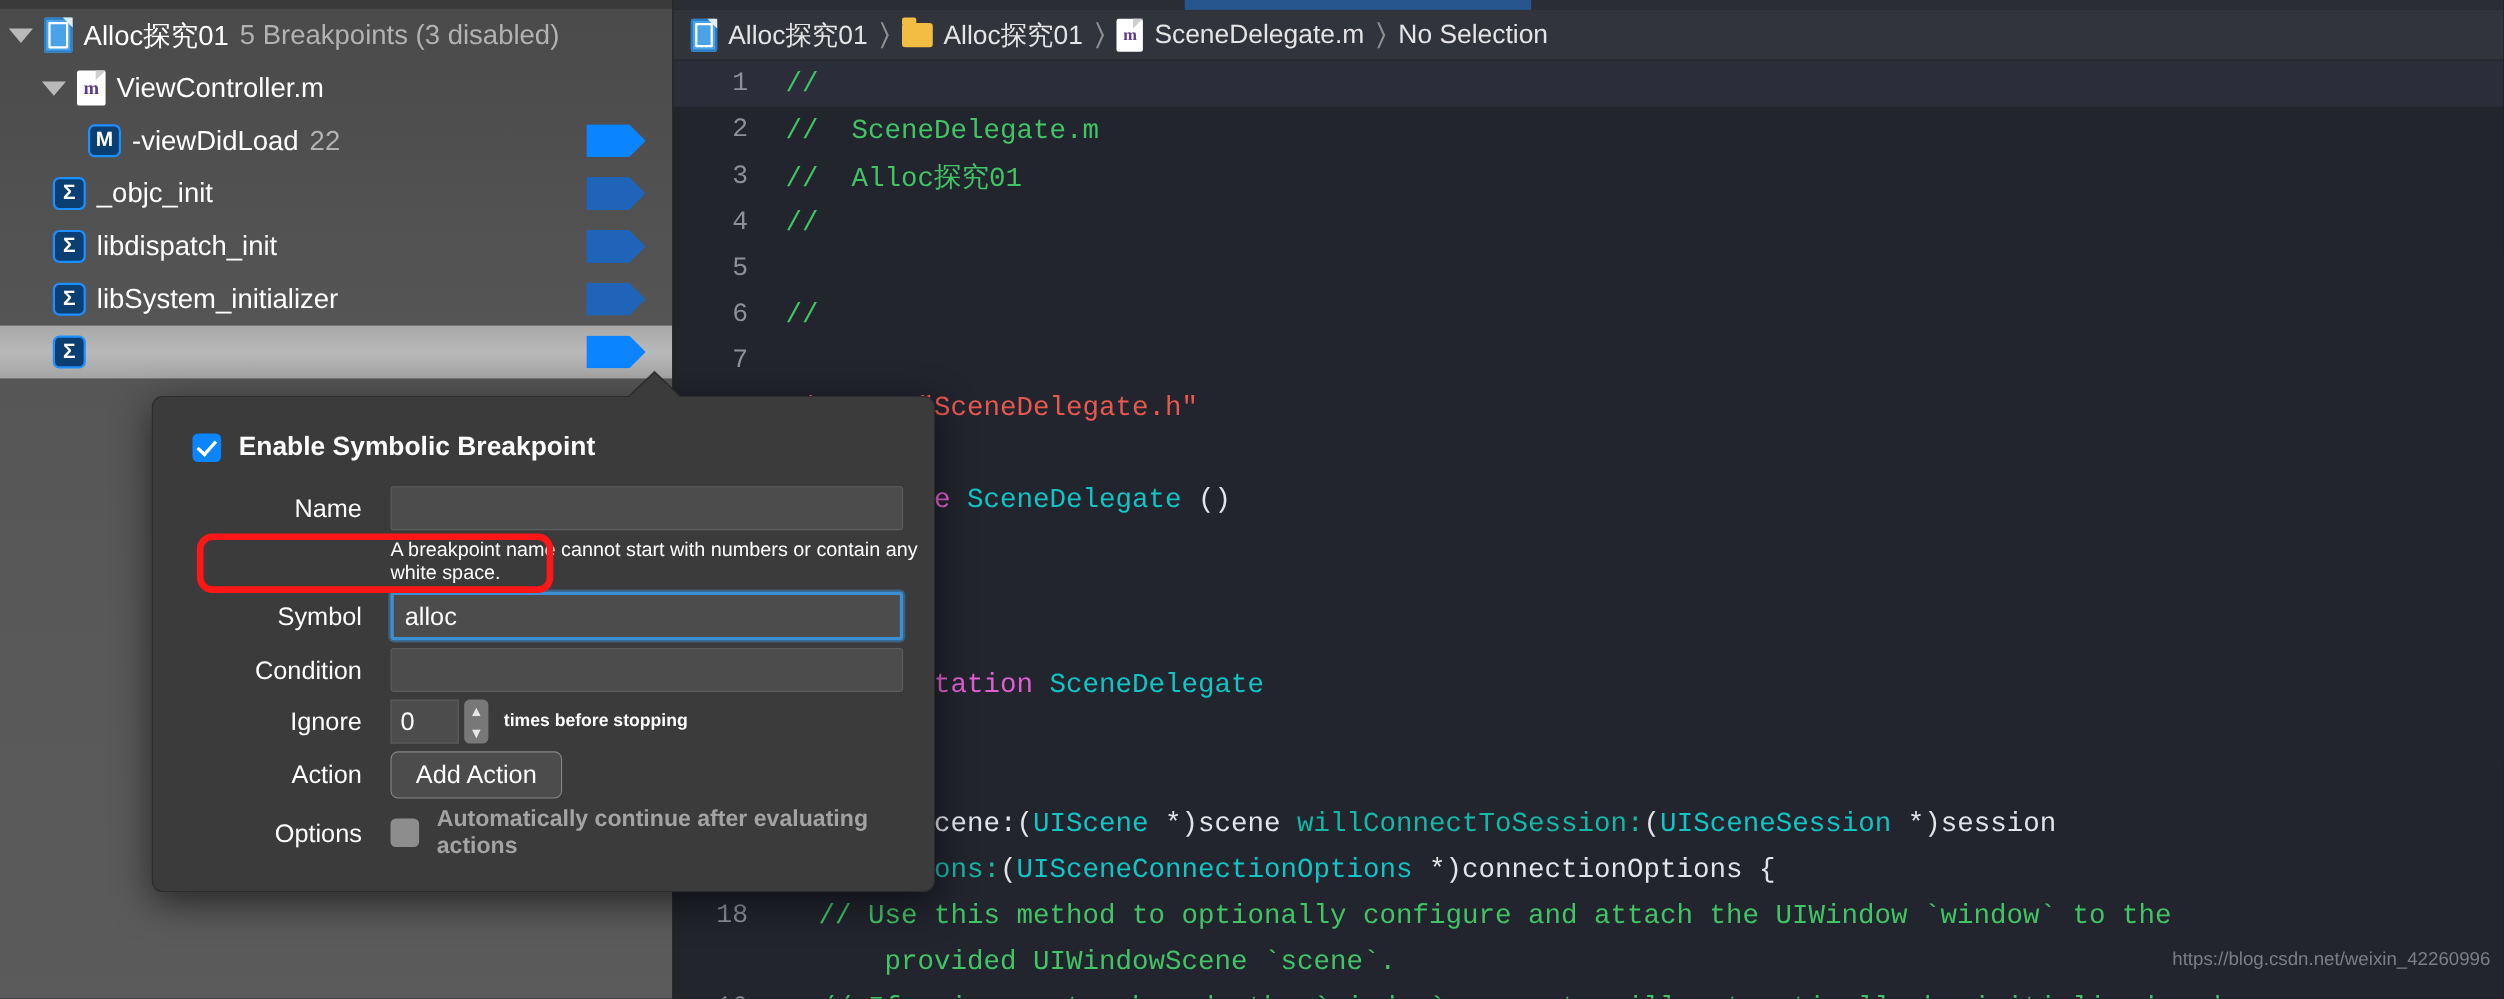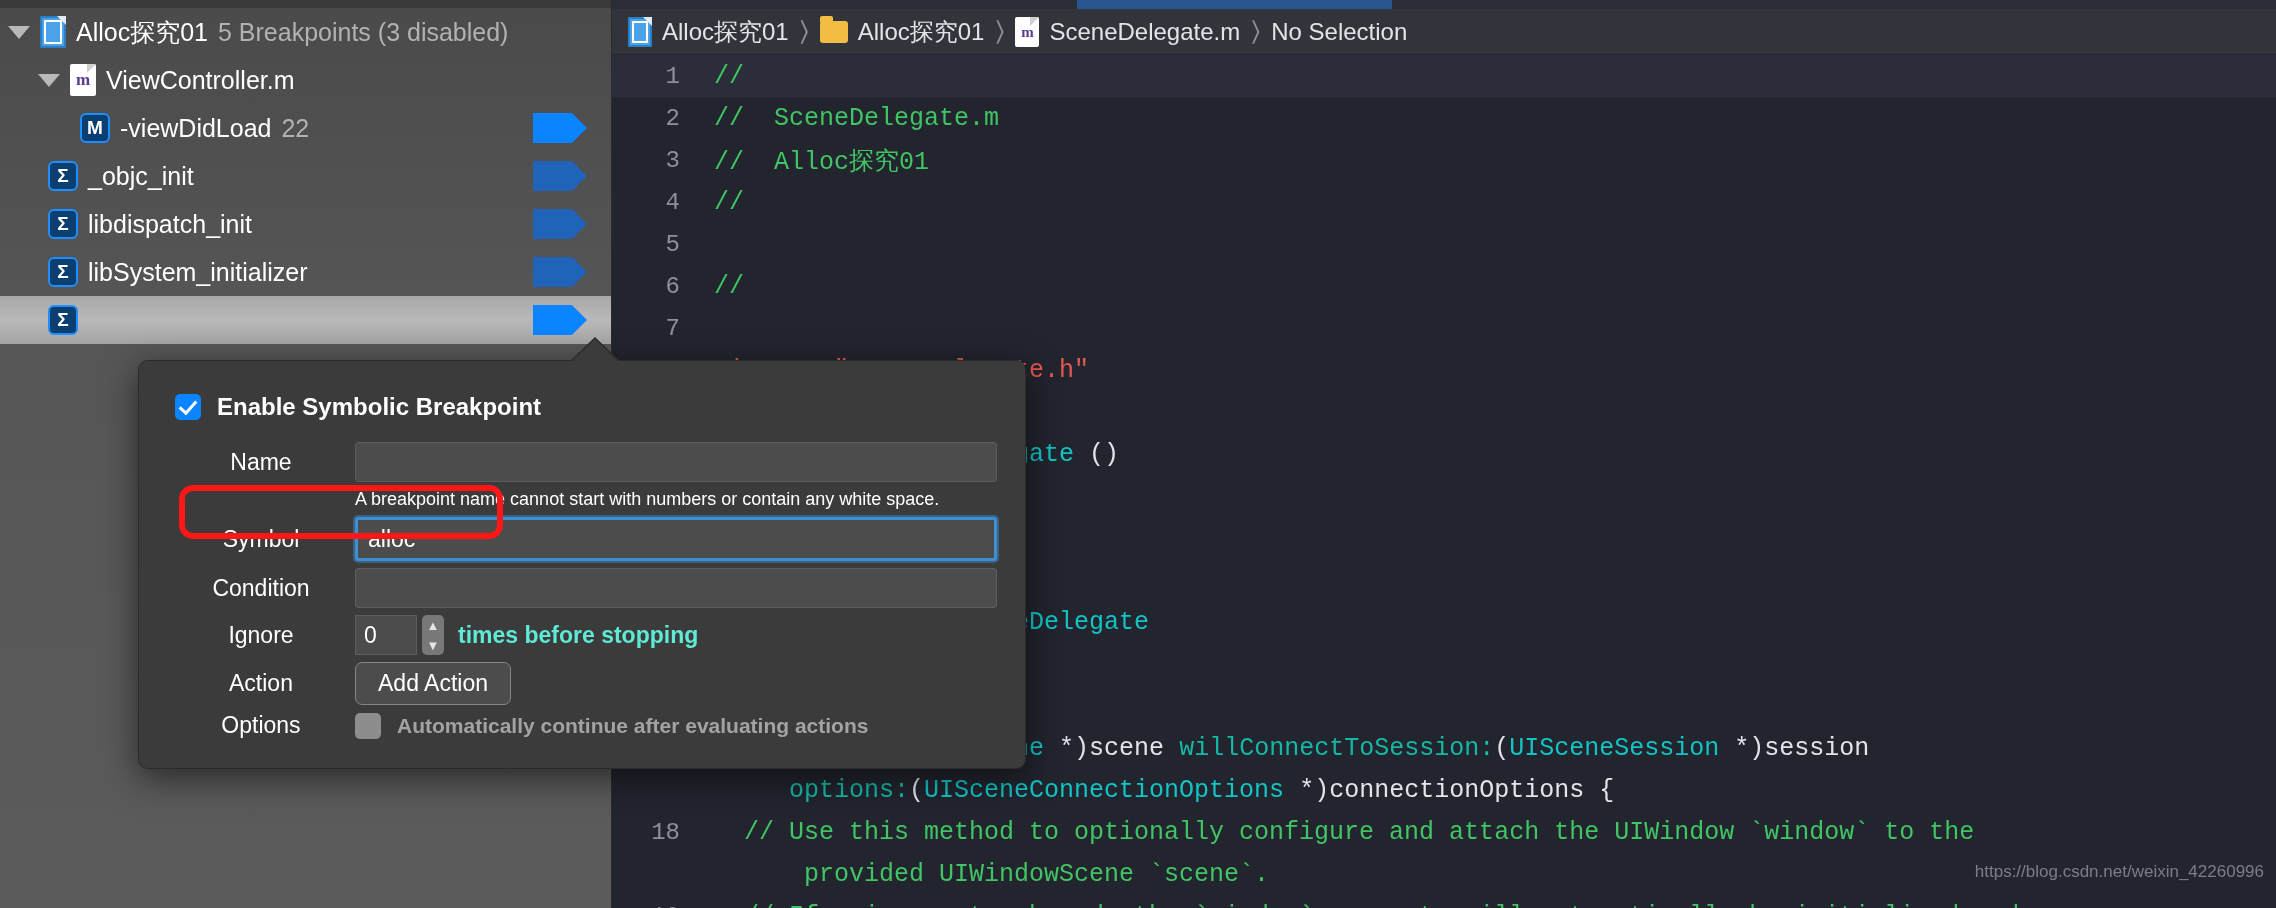--- a/index.html
+++ b/index.html
@@ -238,21 +238,21 @@
     font-family: "Liberation Sans", sans-serif;
     font-size: 17px;
     opacity: .85;
   }
 
   
   .popover {
     position: absolute;
     left: 138px;
     top: 360px;
-    width: 888px;
+    width: 712px;
     background: #3b3b3b;
     border-radius: 10px;
     box-shadow: 0 9px 34px rgba(0,0,0,.55);
     border: 1px solid #2c2c2c;
     z-index: 40;
     padding: 18px 0 22px 0;
   }
   .popover-arrow {
     position: absolute;
     top: -22px;
@@ -294,24 +294,24 @@
 
   .frow {
     display: flex;
     align-items: center;
     margin: 7px 0;
     padding-left: 36px;
     padding-right: 28px;
   }
   .flabel {
     flex: 0 0 180px;
-    text-align: center;
+    text-align: right;
     color: #ffffff;
     font-size: 23px;
-    padding-right: 8px;
+    padding-right: 26px;
   }
   .field {
     flex: 1 1 auto;
     height: 40px;
     background: #4c4c4c;
     border: 1px solid #5d5d5d;
     border-radius: 3px;
     color: #ffffff;
     font-size: 23px;
     padding: 0 10px;
@@ -363,22 +363,22 @@
     margin-left: 5px;
     display: flex;
     flex-direction: column;
     align-items: center;
     justify-content: space-around;
     font-size: 13px;
     color: #e6e6e6;
     line-height: 1;
   }
   .after-text {
-    color: #5eead4;
-    font-size: 23px;
+    color: #ffffff;
+    font-size: 16px;
     margin-left: 14px;
     font-weight: bold;
   }
   .btn {
     background: #4c4c4c;
     border: 1px solid #868686;
     border-radius: 7px;
     color: #ffffff;
     font-size: 23px;
     padding: 7px 22px;

